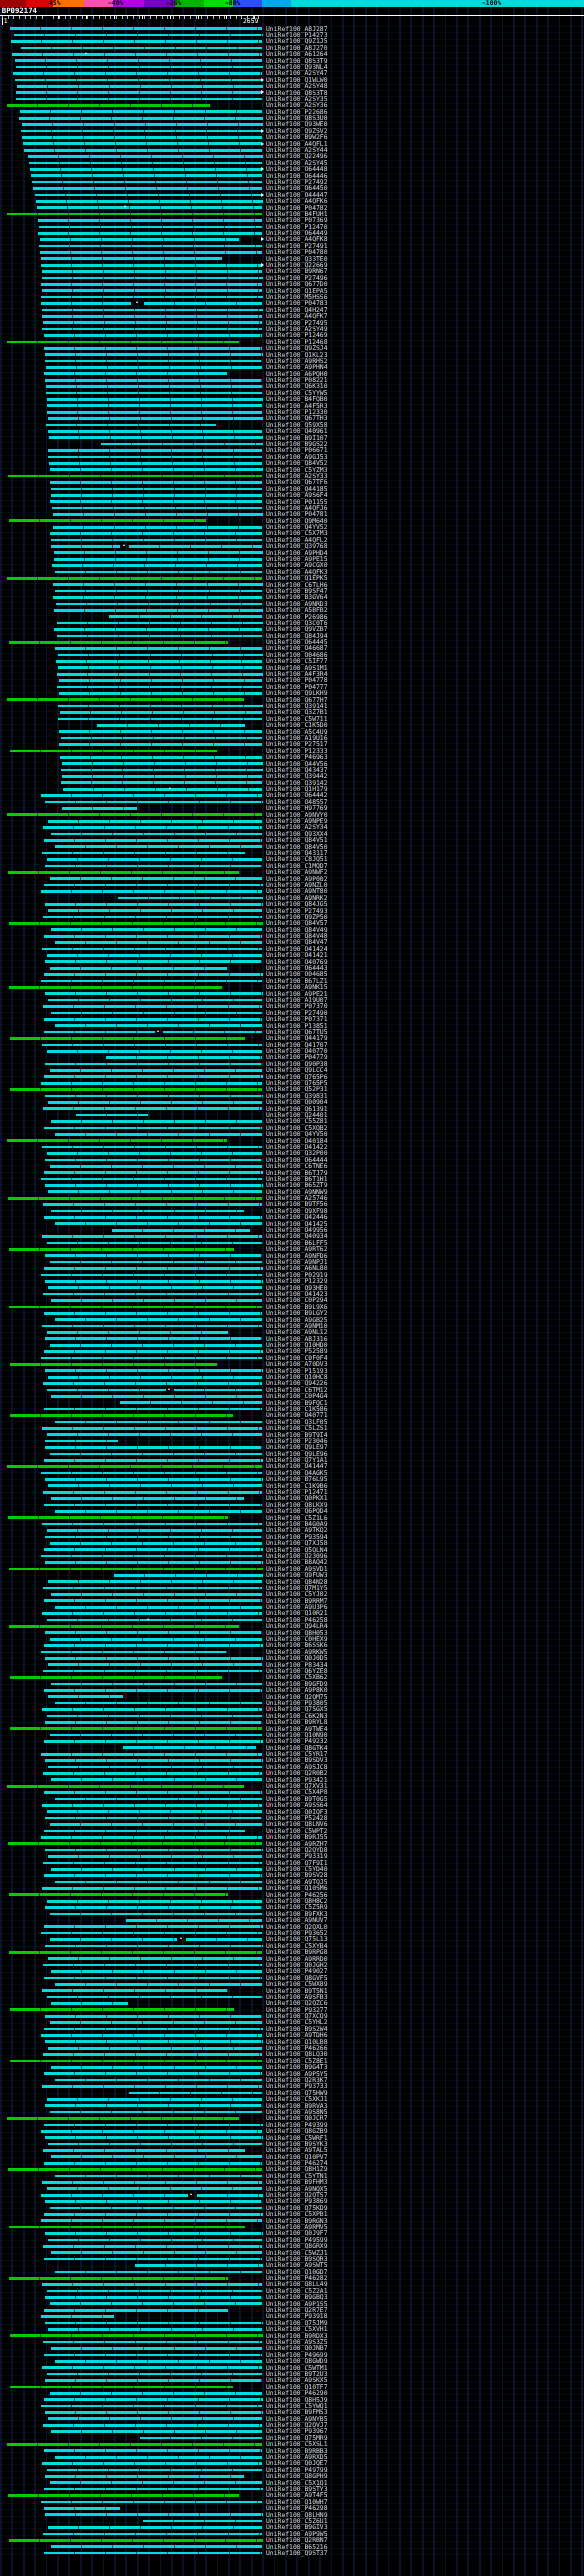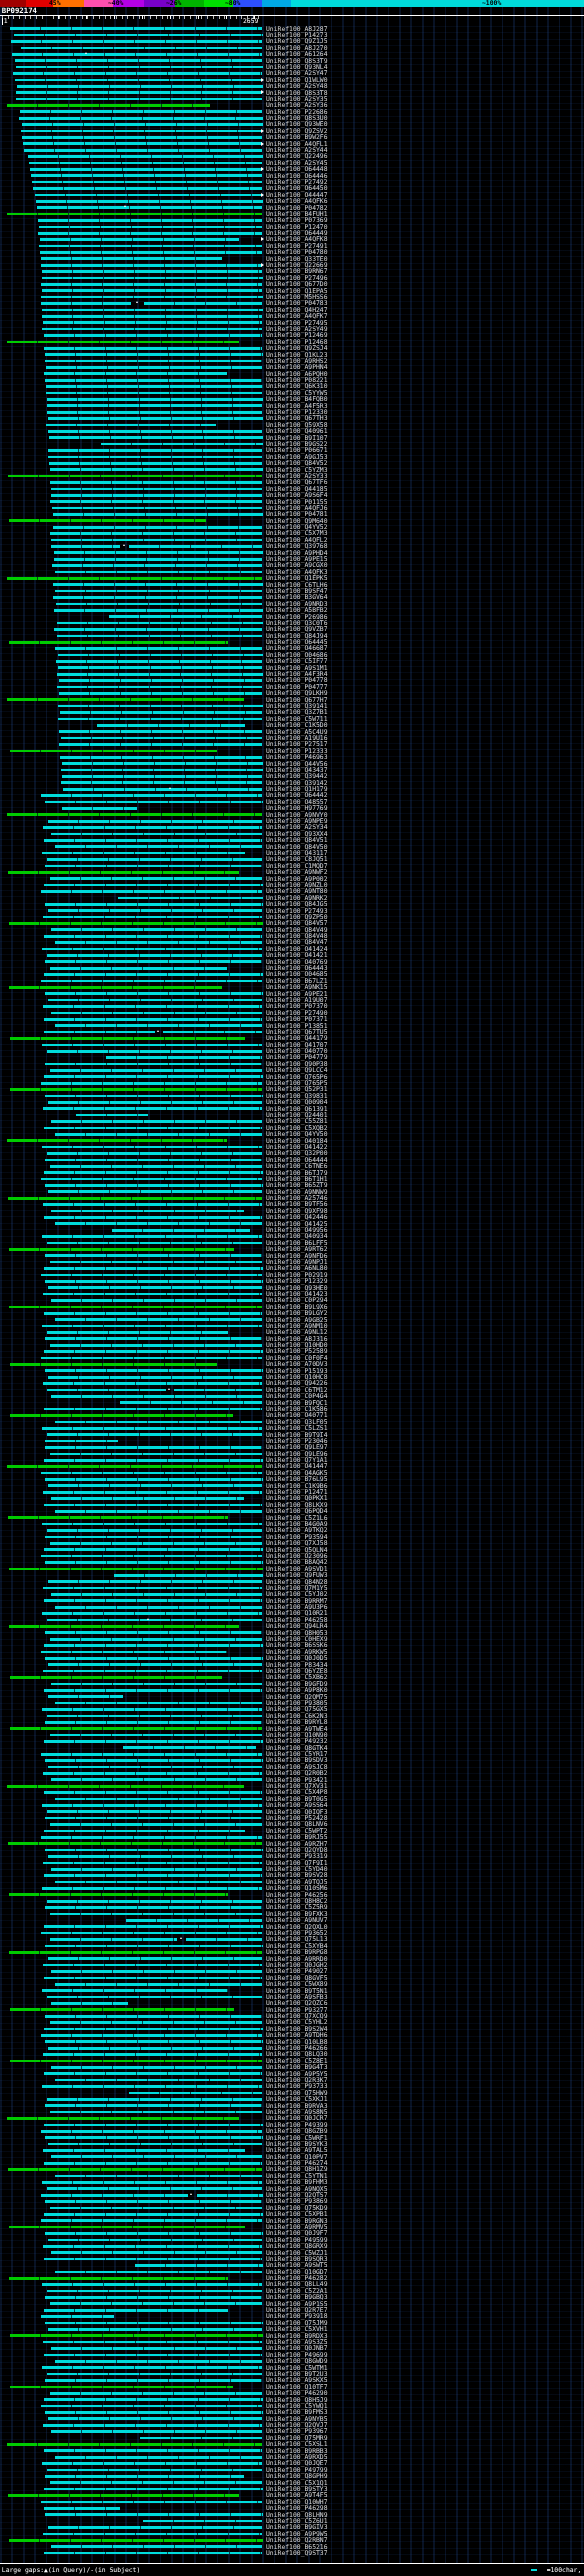--- a/index.html
+++ b/index.html
@@ -1680,20 +1680,15 @@
       <div class="row">
         <div class="bar" style="left: 51px; width: 211px; background-color: rgb(0, 220, 220);"></div>
         <div class="row-label">UniRef100_B65216</div>
       </div>
       <div class="row">
         <div class="bar" style="left: 44px; width: 218px; background-color: rgb(0, 220, 220);"></div>
         <div class="row-label">UniRef100_Q9ST37</div>
       </div>
     </div>
 
-  <div class="legend">
-    <span class="lg">Large gaps:▲(in Query)/-(in Subject)</span>
-    <span class="scale-swatch"></span>
-    <span class="ls">=100char,</span>
-  </div>
 
 </div>
 
 
 </body></html>

